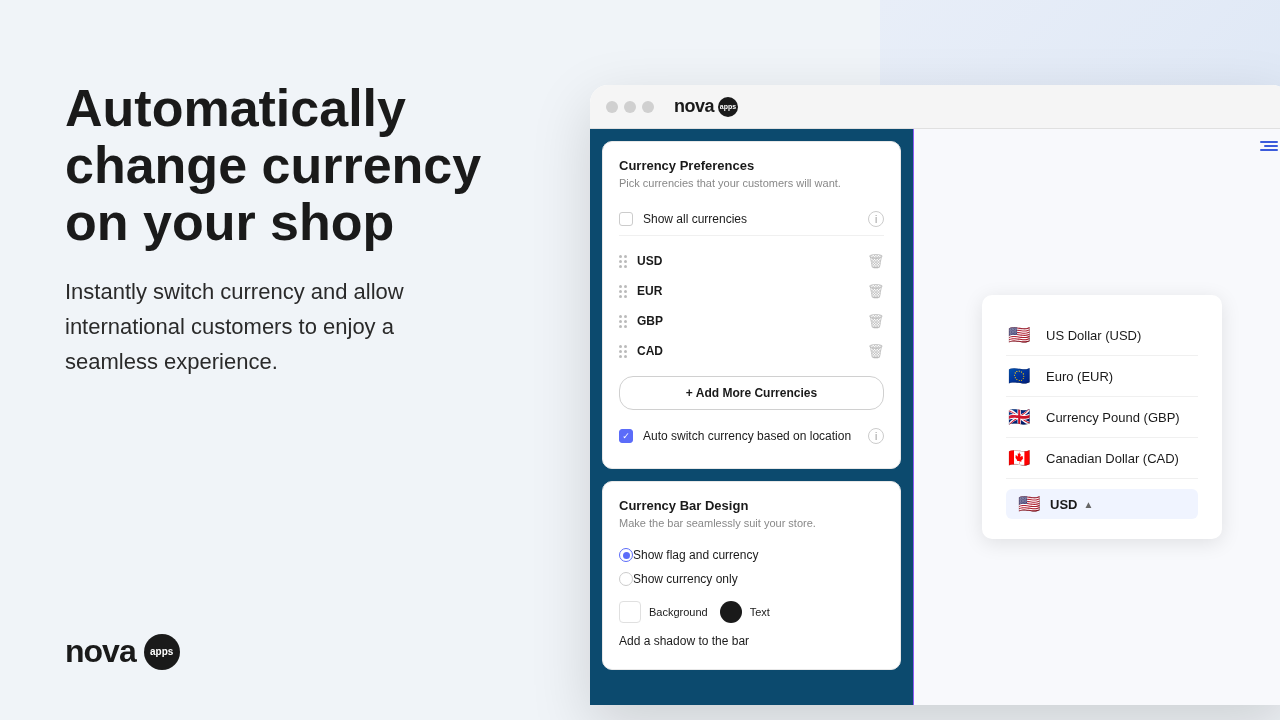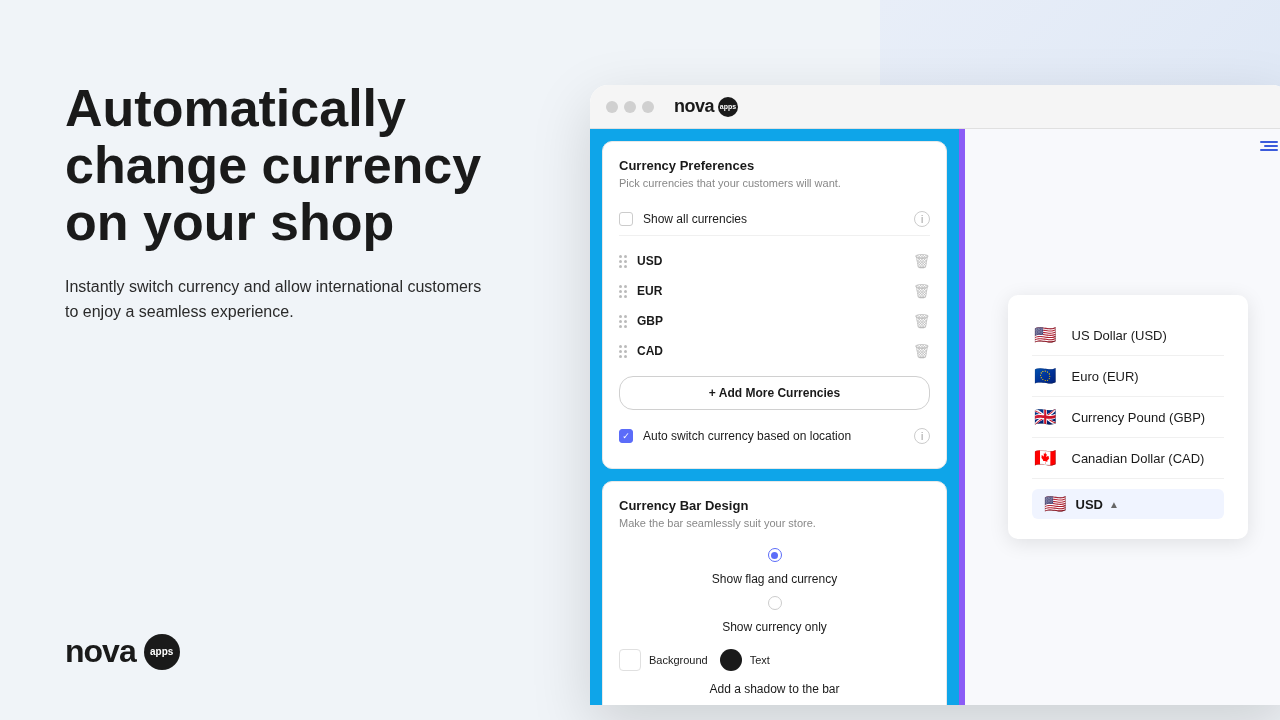--- a/index.html
+++ b/index.html
@@ -44,21 +44,21 @@
 
     .hero-title {
       font-size: 52px;
       font-weight: 900;
       color: #1a1a1a;
       line-height: 1.1;
       margin-bottom: 22px;
     }
 
     .hero-subtitle {
-      font-size: 16px;
+      font-size: 22px;
       color: #2a2a2a;
       line-height: 1.6;
       max-width: 420px;
     }
 
     .logo-bottom {
       display: flex;
       align-items: center;
       gap: 8px;
     }
@@ -146,23 +146,23 @@
       font-weight: 700;
     }
 
     .browser-body {
       display: flex;
       height: calc(100% - 44px);
     }
 
     
     .settings-panel {
-      width: 375px;
-      background: #0ea5e9;
-      border-right: 6px solid #8b5cf6;
+      width: 324px;
+      background: #0c4a6e;
+      border-right: 1px solid #8b5cf6;
       overflow-y: auto;
       padding: 0;
     }
 
     .settings-panel::-webkit-scrollbar { display: none; }
 
     .section {
       background: white;
       margin: 12px;
       border-radius: 10px;
@@ -309,23 +309,21 @@
       background: white;
       margin: 12px;
       border-radius: 10px;
       border: 1px solid #e8e8e8;
       padding: 16px;
     }
 
     .radio-row {
       display: flex;
       align-items: center;
-      gap: 10px;
       padding: 5px 0;
-      flex-direction: column;
     }
 
     .radio {
       width: 14px;
       height: 14px;
       border: 1.5px solid #ccc;
       border-radius: 50%;
       flex-shrink: 0;
     }
 

